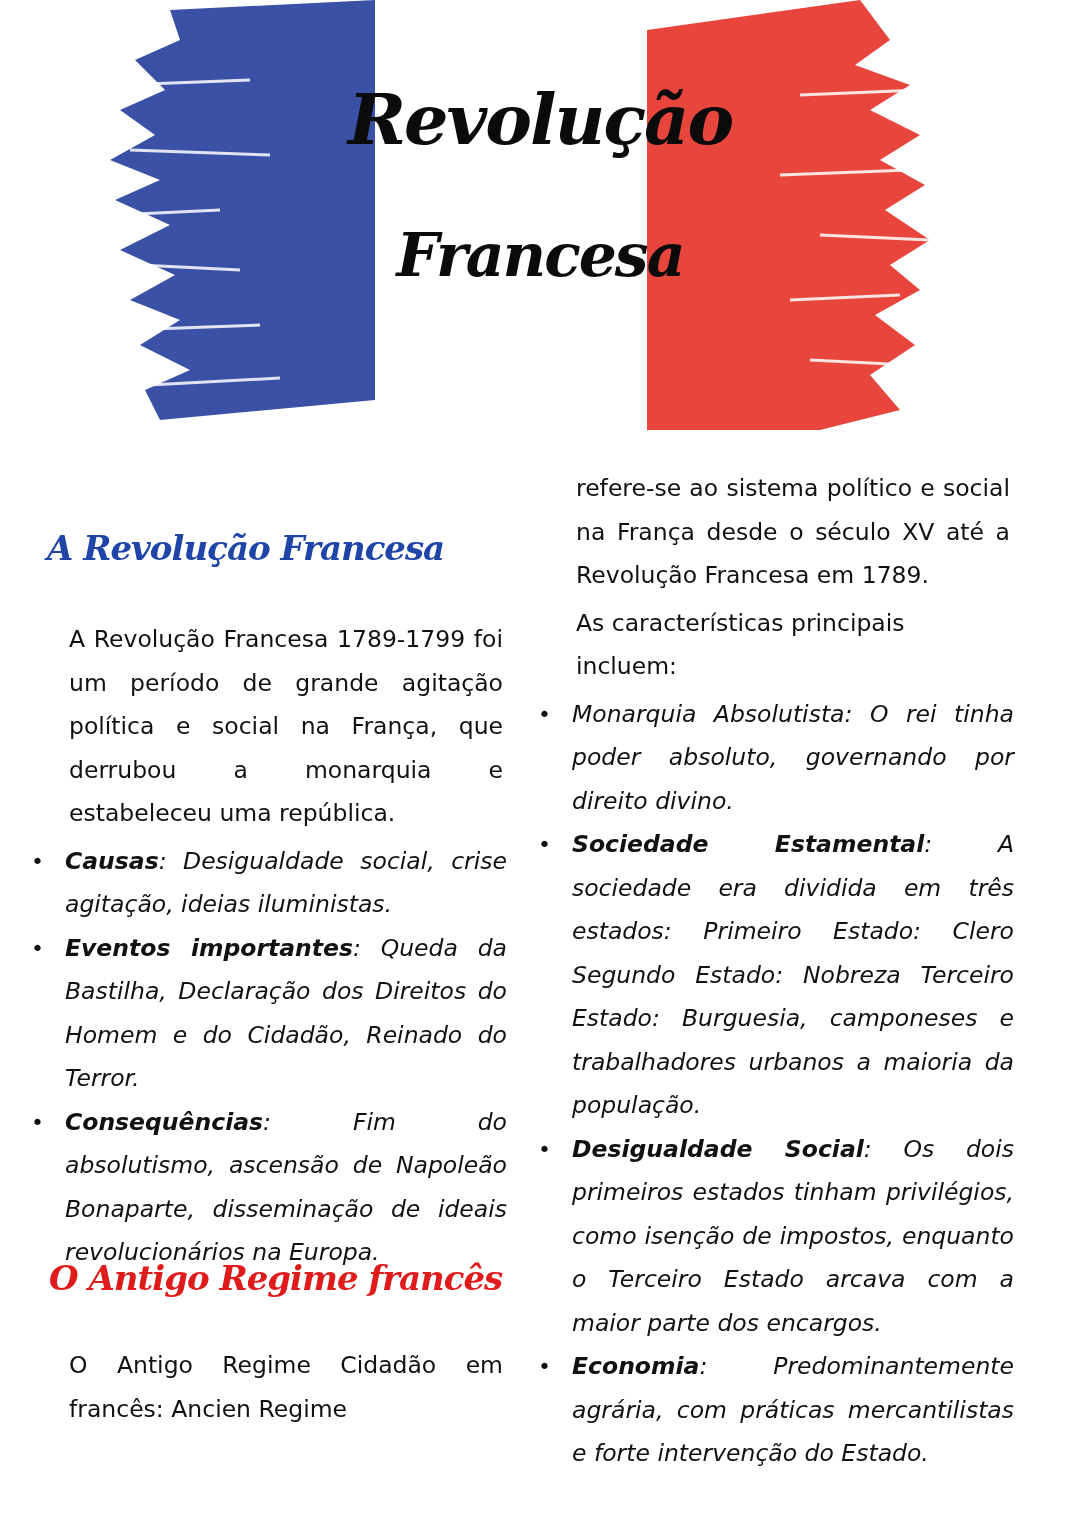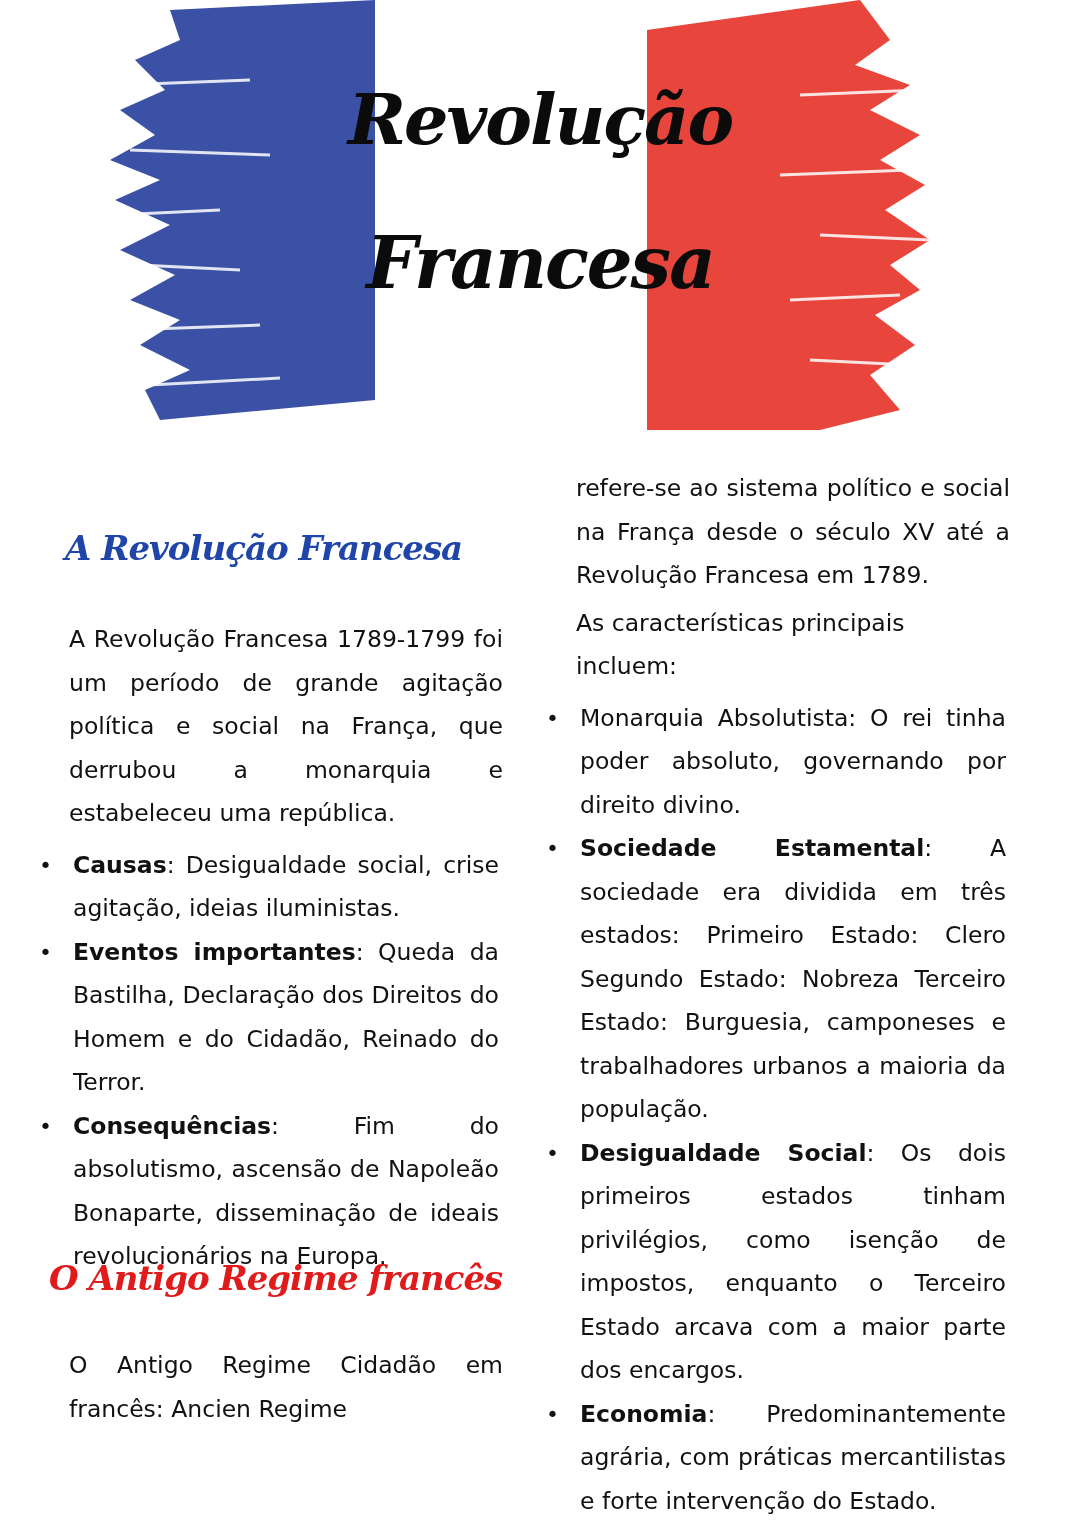--- a/index.html
+++ b/index.html
@@ -4,30 +4,30 @@
 <style>
   html, body { margin:0; padding:0; background:#ffffff; }
   body { width:1080px; height:1527px; position:relative; overflow:hidden;
          font-family:"DejaVu Sans", sans-serif; color:#111; }
   .banner { position:absolute; left:100px; top:0; width:880px; height:440px; }
   .banner svg { position:absolute; left:0; top:0; }
   .title { position:absolute; left:0; width:1080px; text-align:center;
            font-family:"DejaVu Serif", serif; font-style:italic; font-weight:bold;
            color:#0b0b0b; letter-spacing:-2px; }
   .title.l1 { top:78px; font-size:70px; }
-  .title.l2 { top:220px; font-size:72px; }
+  .title.l2 { top:220px; font-size:60px; }
   .col { position:absolute; font-size:23.5px; line-height:43.5px; }
   .col-left { left:65px; top:614px; width:442px; }
   .col-right { left:572px; top:463px; width:442px; }
   .heading { position:absolute; font-family:"DejaVu Serif", serif; font-style:italic;
              font-weight:bold; font-size:34px; letter-spacing:-1px; }
-  .heading.blue { left:65px; top:528px; color:#1f45a8;font-style:italic; }
+  .heading.blue { left:47px; top:528px; color:#1f45a8;font-style:italic; }
   .heading.red { left:49px; top:1258px; color:#e01b1b; }
   p { margin:4px; text-align:justify; }
-  ul { margin:8px; padding:0; list-style:none; }
+  ul { margin:0; padding:0; list-style:none;font-style:italic; }
   li { position:relative; text-align:justify; }
   li::before { content:"•"; position:absolute; left:-34px; top:0; font-size:22px; }
   b { font-weight:bold; }
 </style>
 </head>
 <body>
 
 <div class="banner">
   <svg width="880" height="440" viewBox="0 0 880 440">
 

